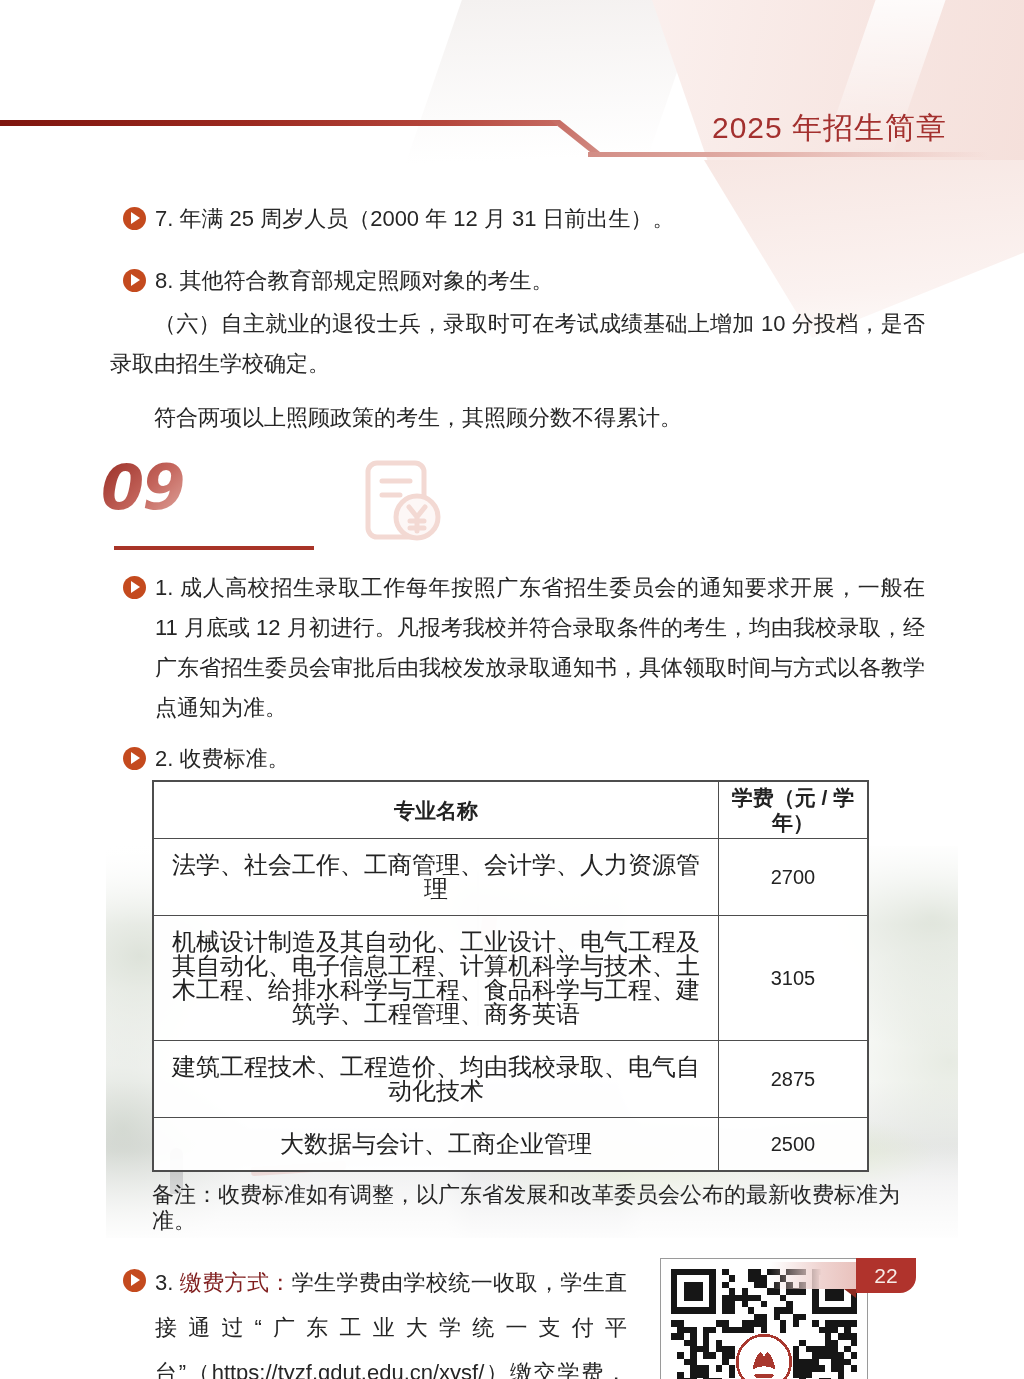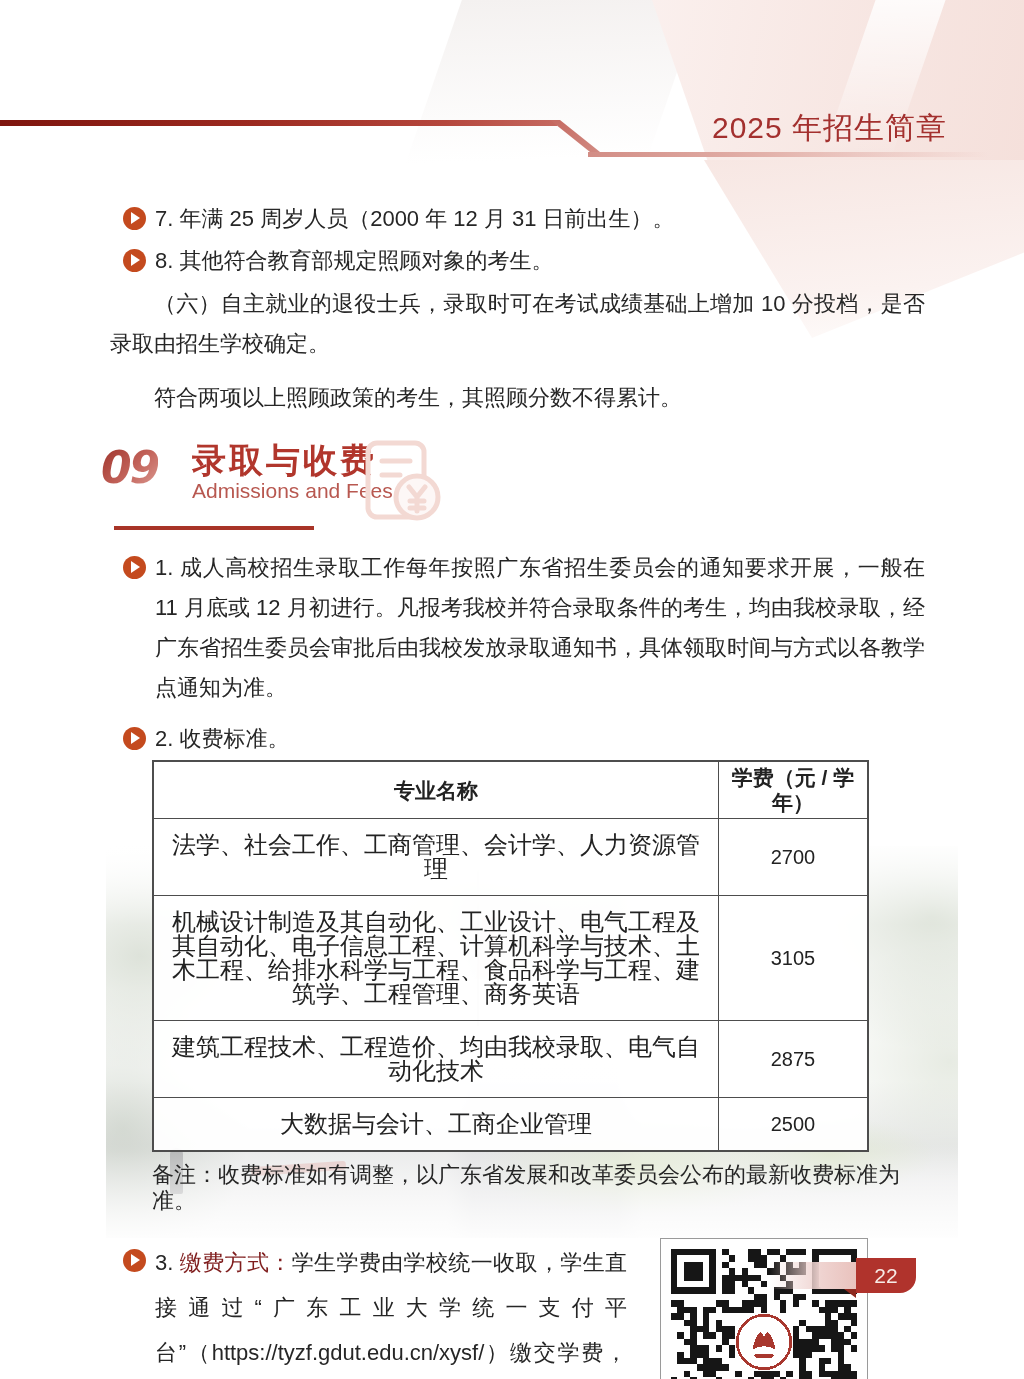--- a/index.html
+++ b/index.html
@@ -47,30 +47,30 @@
   .photo-planter{left:17%;top:81%;width:95px;height:9px;transform:rotate(-4deg);
     background:rgba(188,68,58,.42);border-radius:3px;}
   .photo-person{left:7.5%;top:77%;width:13px;height:46px;background:rgba(45,45,52,.55);
     border-radius:6px 6px 2px 2px;}
   .photo::after{content:"";position:absolute;inset:0;z-index:1;
     background:linear-gradient(180deg,rgba(255,255,255,.97) 0%,rgba(255,255,255,.58) 20%,rgba(255,255,255,.52) 78%,rgba(255,255,255,.95) 100%);}
   
   .content{position:absolute;left:110px;top:188px;width:815px;z-index:2;font-size:22px;}
   .cont-line{margin:0 0 0 42px;line-height:26px;}
   .brow{position:relative;padding-left:45px;line-height:30px;}
-  .brow.m16{margin-top:16px;}  .brow.m14{margin-top:12px;}
+  .brow.m16{margin-top:16px;}  .brow.m14{margin-top:32px;}
   .bullet{position:absolute;left:13px;top:3px;width:23px;height:23px;border-radius:50%;background:#c44a1e;}
   .bullet::after{content:"";position:absolute;left:8px;top:5px;
     border-left:9px solid #fff;border-top:6.5px solid transparent;border-bottom:6.5px solid transparent;}
   .para{margin:8px 0 0 0;line-height:40px;text-indent:2em;text-align:justify;}
   .para.follow{margin-top:14px;}
   
   .sec{position:relative;height:96px;margin-top:22px;}
   .sec-num{position:absolute;left:-9px;top:-6px;font-family:"DejaVu Sans",sans-serif;
-    font-style:italic;font-weight:800;font-size:44px;line-height:68px;letter-spacing:-2px;
+    font-style:italic;font-weight:800;font-size:62px;line-height:68px;letter-spacing:-2px;
     background:linear-gradient(135deg,#9e332b 10%,#c4655c 55%,#dfa49c 95%);
     -webkit-background-clip:text;background-clip:text;color:transparent;}
   .sec-text{position:absolute;left:82px;top:2px;}
   .sec-zh{font-size:34px;font-weight:900;letter-spacing:3px;color:#b1362c;line-height:36px;}
   .sec-en{font-size:21px;color:#b85850;line-height:26px;}
   .sec-rule{position:absolute;left:4px;top:86px;width:200px;height:4px;background:#a83427;}
   .sec-icon{position:absolute;left:248px;top:-2px;}
   
   .item1{margin-top:12px;line-height:40px;text-align:justify;}
   .item1 .bullet{top:8px;}
@@ -132,24 +132,20 @@
     <div class="brow m14">
       <span class="bullet"></span>
       <span>8. 其他符合教育部规定照顾对象的考生。</span>
     </div>
 
     <p class="para">（六）自主就业的退役士兵，录取时可在考试成绩基础上增加 10 分投档，是否录取由招生学校确定。</p>
     <p class="para follow">符合两项以上照顾政策的考生，其照顾分数不得累计。</p>
 
     <div class="sec">
       <span class="sec-num">09</span>
-      <div class="sec-text">
-        <div class="sec-zh">录取与收费</div>
-        <div class="sec-en">Admissions and Fees</div>
-      </div>
       <div class="sec-rule"></div>
       <span class="sec-icon">
         <svg width="92" height="92" viewBox="0 0 92 92" fill="none" stroke="#f3d9d3" stroke-width="5" stroke-linecap="round" stroke-linejoin="round">
           <rect x="10" y="5" width="56" height="74" rx="9"></rect>
           <path d="M24 23 h28 M24 37 h18"></path>
           <circle cx="59" cy="59" r="21" fill="#fdf7f6"></circle>
           <path d="M51 49 l8 10 l8 -10 M59 59 v14 M52 63 h14 M52 70 h14"></path>
         </svg>
       </span>
     </div>

